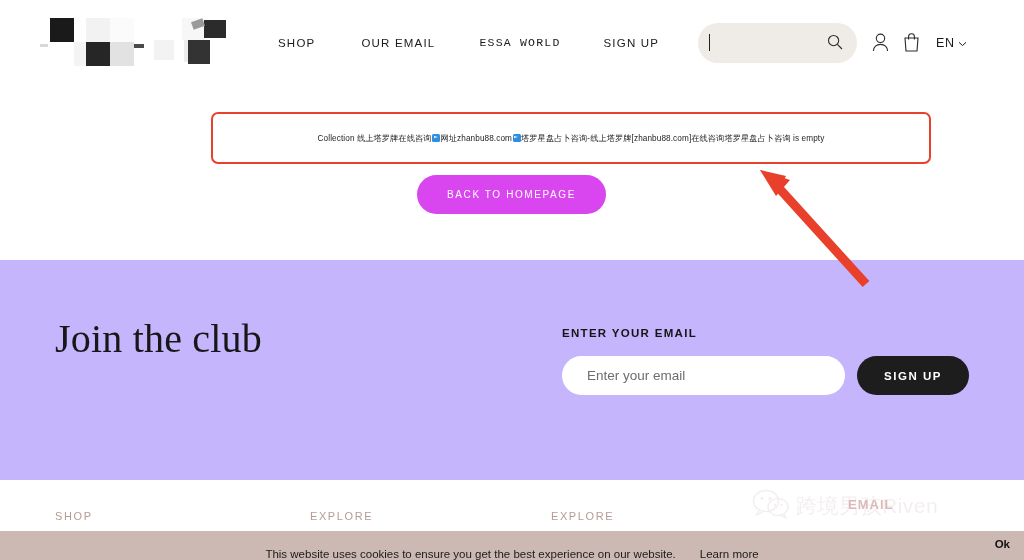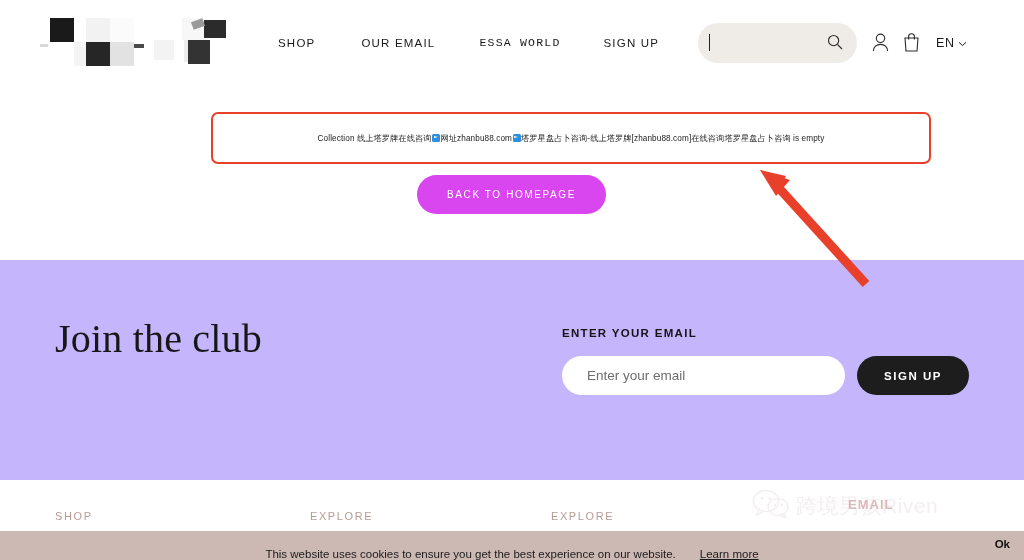--- a/index.html
+++ b/index.html
@@ -168,21 +168,21 @@
   }
 
   
   .cookie {
     position: absolute; left: 0; bottom: 0; width: 1024px; height: 29px;
     background: #cdb9b4;
     display: flex; align-items: flex-end; justify-content: center;
   }
   .cookie-text { font-size: 11.5px; color: #1b1b1b; }
   .cookie-link {
-    font-size: 11.5px; color: #1b1b1b; text-decoration: underline;
+    font-size: 11.5px; color: #1b1b1b; 
     margin-left: 24px; cursor: pointer;
   }
   .cookie-ok {
     position: absolute; right: 14px; top: 7px;
     font-size: 11.5px; font-weight: 700; color: #111; cursor: pointer;
   }
 
   
   .annot { position: absolute; left: 0; top: 0; width: 1024px; height: 560px; pointer-events: none; }
 </style>

